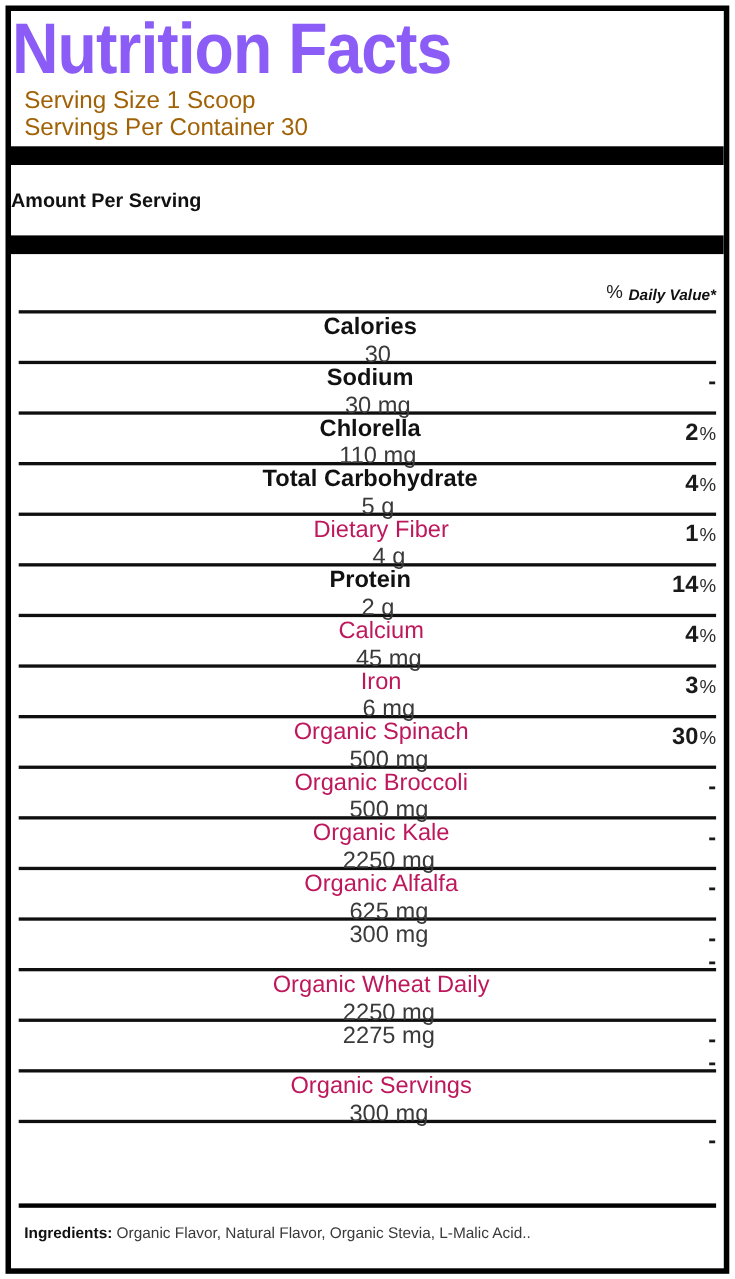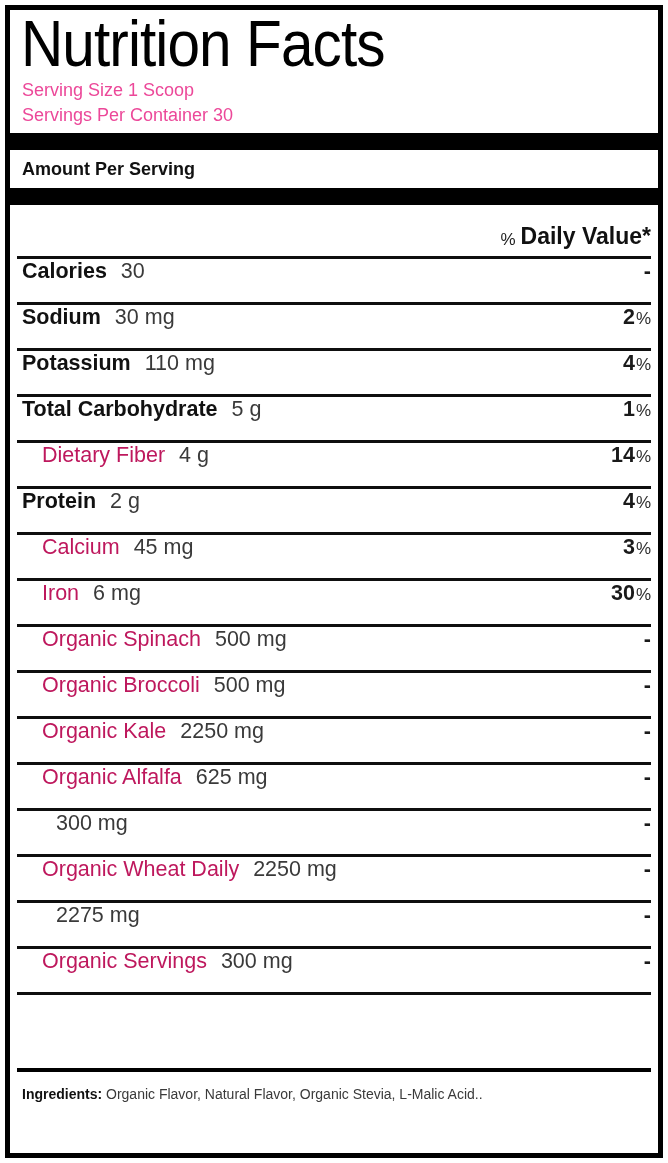--- a/index.html
+++ b/index.html
@@ -17,49 +17,48 @@
     position: absolute;
     left: 5px;
     top: 5px;
     width: 648px;
     height: 1143px;
     border: 5px solid #000000;
     background: #ffffff;
     overflow: hidden;
   }
   .nf-title {
-    margin: 0 0 0 11px;
+    margin: 0 0 0 1px;
     font-size: 65px;
     line-height: 68px;
-    font-weight: 400;
-    color: #000000;
+    font-weight: 700;
+    color: #8b5cf6;
     white-space: nowrap;
   }
   .nf-title .squeeze {
     display: inline-block;
     transform: scaleX(0.9);
     transform-origin: 0 50%;
     letter-spacing: -1px;
   }
   .subline {
     margin: 0 0 0 12px;
-    font-size: 18px;
+    font-size: 22px;
     line-height: 25px;
-    color: #ec4899;
+    color: #a16207;
   }
   .bar {
     height: 17px;
     background: #000000;
   }
   .bar-top { margin-top: 5px; }
   .amount-per-serving {
-    height: 38px;
+    height: 64px;
     display: flex;
     align-items: center;
-    padding-left: 12px;
     font-size: 18px;
     font-weight: 700;
     color: #111111;
   }
   .dv-header {
     margin: 0 7px;
     height: 45px;
     border-bottom: 3px solid #0f0f0f;
     display: flex;
     align-items: flex-end;
@@ -67,33 +66,35 @@
     padding-bottom: 6px;
     color: #111111;
   }
   .dv-header .dvh-pct {
     font-size: 17px;
     font-weight: 400;
     color: #222222;
     margin-right: 5px;
   }
   .dv-header .dvh-label {
-    font-size: 23px;
+    font-size: 14px;
     font-weight: 700;
+    font-style: italic;
   }
   .nutrients-table { }
   .row {
     margin: 0 7px;
     height: 43px;
     border-bottom: 3px solid #0f0f0f;
     display: flex;
-    align-items: flex-start;
+    align-items: center;
     padding-left: 5px;
     font-size: 21.5px;
     color: #3a3a3a;
+    flex-direction: column;
   }
   .row.indent { padding-left: 25px; }
   .row .name { font-weight: 400; color: #be185d; }
   .row.bold-row .name { font-weight: 700; color: #111111; }
   .row .amount { margin-left: 14px; font-weight: 400; color: #3a3a3a; }
   .row .dv { margin-left: auto; display: flex; align-items: baseline; }
   .row .dv-num { font-weight: 700; color: #1a1a1a; font-size: 21.5px; }
   .row .dv-pct { font-weight: 400; color: #2d2d2d; font-size: 17px; padding-left: 1px; }
   .gap-spacer { height: 73px; }
   .ingredients {
@@ -139,21 +140,21 @@
   </div>
       <div class="row bold-row">
     <span class="name">Sodium</span>
     <span class="amount">30 mg</span>
     <span class="dv">
       <span class="dv-num">2</span>
       <span class="dv-pct">%</span>
     </span>
   </div>
       <div class="row bold-row">
-    <span class="name">Potassium</span>
+    <span class="name">Chlorella</span>
     <span class="amount">110 mg</span>
     <span class="dv">
       <span class="dv-num">4</span>
       <span class="dv-pct">%</span>
     </span>
   </div>
       <div class="row bold-row">
     <span class="name">Total Carbohydrate</span>
     <span class="amount">5 g</span>
     <span class="dv">

